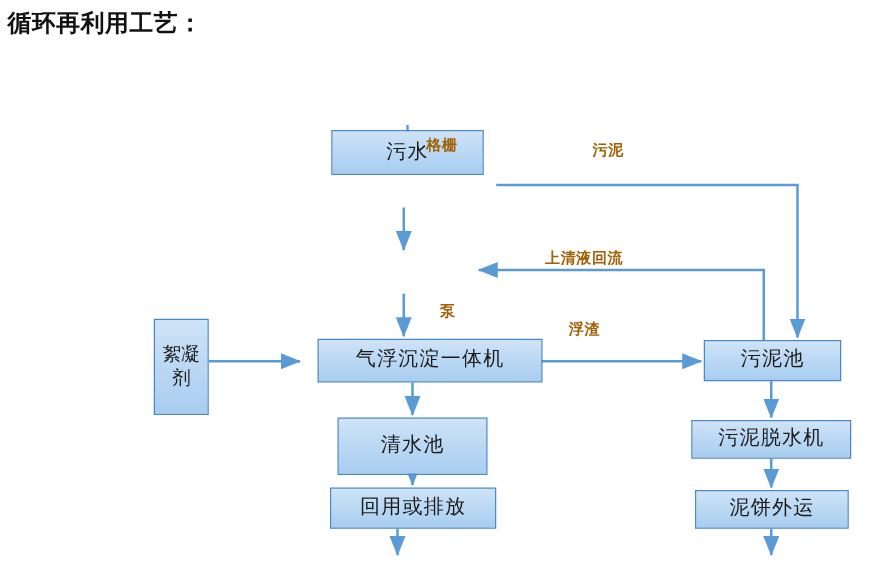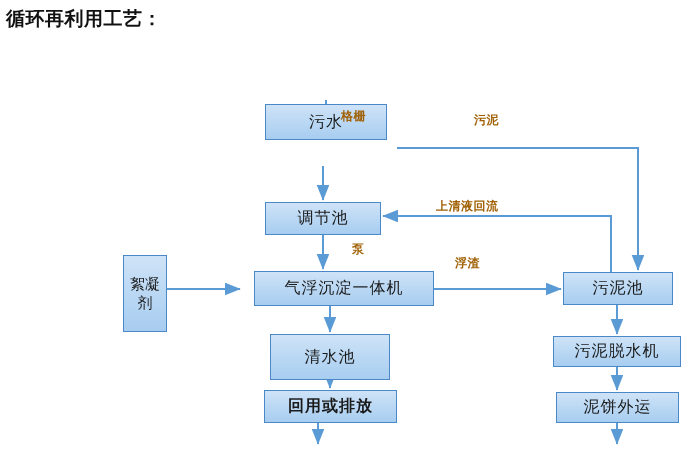--- a/index.html
+++ b/index.html
@@ -108,37 +108,34 @@
 
       <path d="M617,423 L617,444" marker-end="url(#arrow)"></path>
     </g>
   </svg>
 
   <div class="node" style="left:265px; top:60px; width:122px; height:36px;margin-top:44px;">
     <span>污水</span>
   </div>
 
 
-  <div class="node" style="left:265px; top:202px; width:116px; height:33px;">
-    <span>调节池</span>
-  </div>
 
   <div class="node vertical" style="left:123px; top:255px; width:44px; height:77px;">
     <span>絮凝剂</span>
   </div>
 
   <div class="node" style="left:242px; top:271px; width:180px; height:35px;margin-left:12px;">
     <span>气浮沉淀一体机</span>
   </div>
 
   <div class="node" style="left:270px; top:334px; width:120px; height:46px;">
     <span>清水池</span>
   </div>
 
-  <div class="node" style="left:264px; top:390px; width:133px; height:33px;font-weight:bold;">
+  <div class="node" style="left:264px; top:390px; width:133px; height:33px;">
     <span>回用或排放</span>
   </div>
 
   <div class="node" style="left:563px; top:272px; width:110px; height:33px;text-align:right;">
     <span>污泥池</span>
   </div>
 
   <div class="node" style="left:553px; top:336px; width:128px; height:31px;">
     <span>污泥脱水机</span>
   </div>

